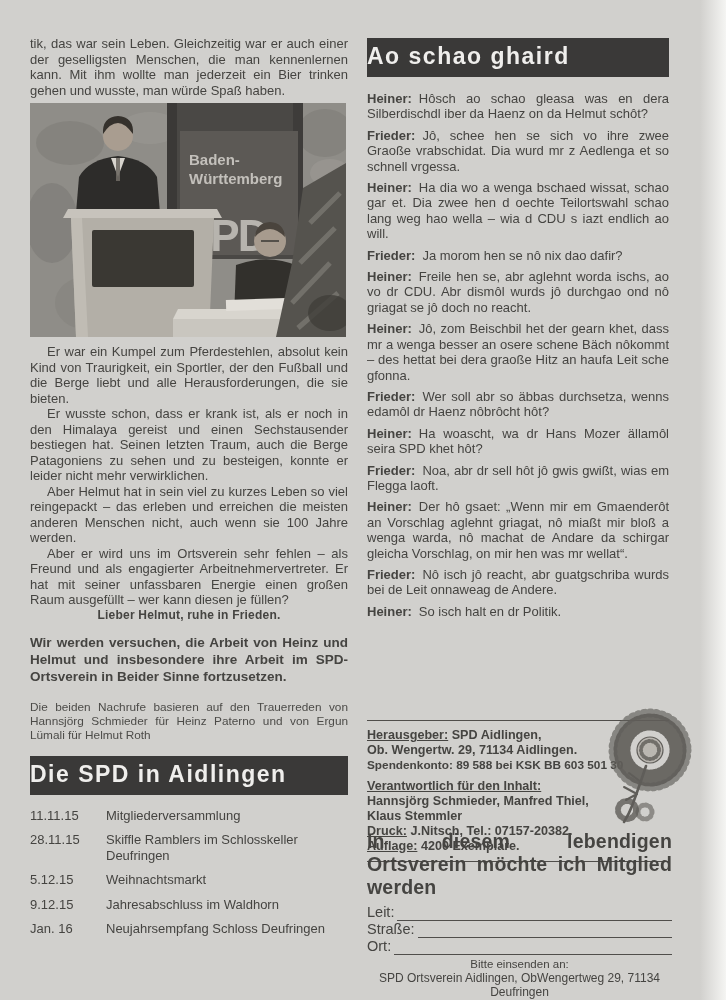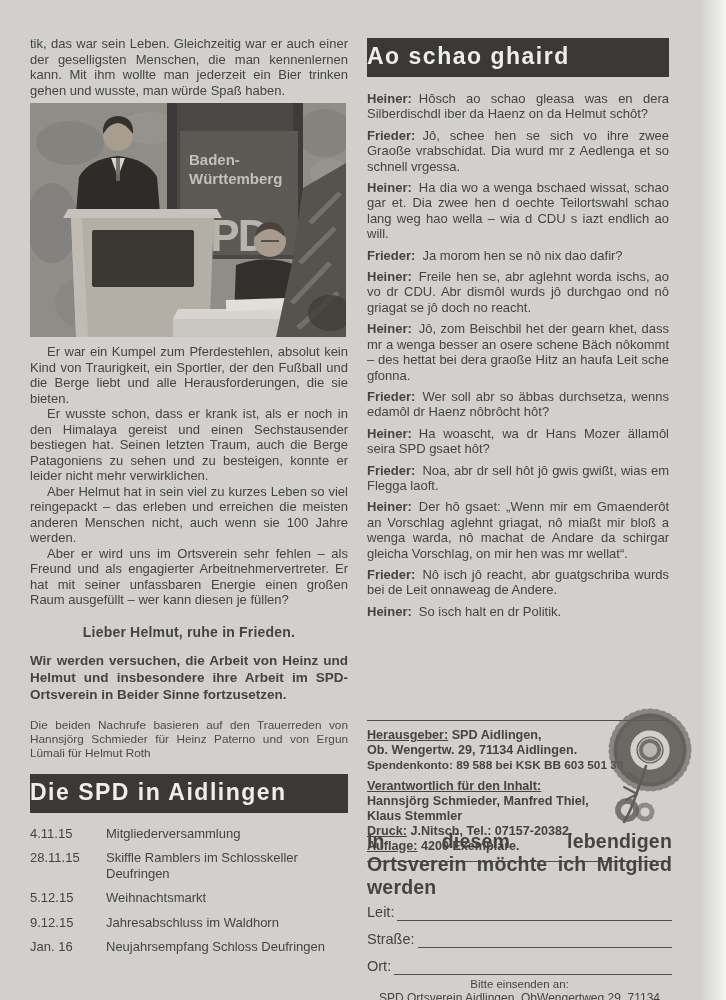--- a/index.html
+++ b/index.html
@@ -13,21 +13,21 @@
     background:linear-gradient(to right,rgba(246,246,244,0),#f5f5f3);
     pointer-events:none;
   }
   p{margin:0;}
   .col-left{position:absolute;left:30px;top:36px;width:318px;}
   .col-right{position:absolute;left:367px;top:36px;width:302px;height:964px;}
 
   .body-text{font-size:13px;line-height:15.5px;text-align:justify;}
   .indent{text-indent:17px;}
   .photo{display:block;width:316px;height:234px;margin:5px 0 7px;}
-  .tribute{font-size:14px;font-weight:bold;text-align:center;margin-top:16px;letter-spacing:.2px;}
+  .tribute{font-size:12px;font-weight:bold;text-align:center;letter-spacing:.2px;}
   .pledge{font-size:13.5px;font-weight:bold;line-height:17px;text-align:justify;margin-top:12px;}
   .note{font-size:11.8px;line-height:14px;margin-top:15px;text-align:justify;color:#4c4b48;}
   .banner{
     background:#3a3938;color:#efeeec;font-weight:bold;text-align:left;
     font-size:23px;letter-spacing:1.5px;padding:5px 0 7px;margin-top:14px;
   }
   .banner-r{margin:2px 0 14px;}
   .events{margin-top:13px;}
   .event-row{display:grid;grid-template-columns:76px 1fr;font-size:13px;line-height:15.5px;margin-bottom:9px;}
 
@@ -39,21 +39,21 @@
     border-top:1.6px solid #504e4b;border-bottom:1.6px solid #504e4b;
     padding:7px 0 8px;font-size:12.6px;line-height:14.8px;font-weight:bold;
   }
   .imp-label{text-decoration:underline;}
   .imp-gap{height:7px;}
   .donation{font-size:11.8px;}
   .flower{position:absolute;left:220px;top:672px;pointer-events:none;}
 
   .membership{position:absolute;left:0;top:794px;width:305px;}
   .m-head{font-size:19.5px;font-weight:bold;line-height:23px;text-align:justify;letter-spacing:.2px;}
-  .field-row{display:flex;align-items:flex-end;margin-top:10px;}
+  .field-row{display:flex;align-items:flex-end;}
   .field-row.first{margin-top:5px;}
   .field-label{font-size:14.5px;line-height:17px;}
   .fill{flex:1;border-bottom:1.5px solid #504e4b;height:15px;margin-left:3px;}
   .send-note{font-size:11.5px;text-align:center;margin-top:3px;}
   .send-addr{font-size:12px;text-align:center;margin-top:1px;}
 </style>
 </head>
 <body>
 
 <div class="page">
@@ -115,21 +115,21 @@
     <p class="body-text indent">Aber er wird uns im Ortsverein sehr fehlen – als Freund und als engagierter Arbeitnehmervertreter. Er hat mit seiner unfassbaren Energie einen großen Raum ausgefüllt – wer kann diesen je füllen?</p>
 
     <p class="tribute">Lieber Helmut, ruhe in Frieden.</p>
     <p class="pledge">Wir werden versuchen, die Arbeit von Heinz und Helmut und insbesondere ihre Arbeit im SPD-Ortsverein in Beider Sinne fortzusetzen.</p>
     <p class="note">Die beiden Nachrufe basieren auf den Trauerreden von Hannsjörg Schmieder für Heinz Paterno und von Ergun Lümali für Helmut Roth</p>
 
     <div class="banner">Die SPD in Aidlingen</div>
 
     <div class="events">
       <div class="event-row">
-        <span>4.11.15</span>
+        <span>11.11.15</span>
         <span>Mitgliederversammlung</span>
       </div>
       <div class="event-row">
         <span>28.11.15</span>
         <span>Skiffle Ramblers im Schlosskeller Deufringen</span>
       </div>
       <div class="event-row">
         <span>5.12.15</span>
         <span>Weihnachtsmarkt</span>
       </div>
@@ -147,21 +147,21 @@
   <div class="col-right">
     <div class="banner banner-r">Ao schao ghaird</div>
 
     <p class="dlg"><span class="spk">Heiner:</span><span>Hôsch ao schao gleasa was en dera Silberdischdl iber da Haenz on da Helmut schôt?</span></p>
     <p class="dlg"><span class="spk">Frieder:</span><span>Jô, schee hen se sich vo ihre zwee Graoße vrabschidat. Dia wurd mr z Aedlenga et so schnell vrgessa.</span></p>
     <p class="dlg"><span class="spk">Heiner:</span><span>Ha dia wo a wenga bschaed wissat, schao gar et. Dia zwee hen d oechte Teilortswahl schao lang weg hao wella – wia d CDU s iazt endlich ao will.</span></p>
     <p class="dlg"><span class="spk">Frieder:</span><span>Ja morom hen se nô nix dao dafir?</span></p>
     <p class="dlg"><span class="spk">Heiner:</span><span>Freile hen se, abr aglehnt worda ischs, ao vo dr CDU. Abr dismôl wurds jô durchgao ond nô griagat se jô doch no reacht.</span></p>
     <p class="dlg"><span class="spk">Heiner:</span><span>Jô, zom Beischbil het der gearn khet, dass mr a wenga besser an osere schene Bäch nôkommt – des hettat bei dera graoße Hitz an haufa Leit sche gfonna.</span></p>
     <p class="dlg"><span class="spk">Frieder:</span><span>Wer soll abr so äbbas durchsetza, wenns edamôl dr Haenz nôbrôcht hôt?</span></p>
-    <p class="dlg"><span class="spk">Heiner:</span><span>Ha woascht, wa dr Hans Mozer ällamôl seira SPD gsaet hôt?</span></p>
+    <p class="dlg"><span class="spk">Heiner:</span><span>Ha woascht, wa dr Hans Mozer ällamôl seira SPD khet hôt?</span></p>
     <p class="dlg"><span class="spk">Frieder:</span><span>Noa, abr dr sell hôt jô gwis gwißt, wias em Flegga laoft.</span></p>
     <p class="dlg"><span class="spk">Heiner:</span><span>Der hô gsaet: „Wenn mir em Gmaenderôt an Vorschlag aglehnt griagat, nô miaßt mir bloß a wenga warda, nô machat de Andare da schirgar gleicha Vorschlag, on mir hen was mr wellat“.</span></p>
     <p class="dlg"><span class="spk">Frieder:</span><span>Nô isch jô reacht, abr guatgschriba wurds bei de Leit onnaweag de Andere.</span></p>
     <p class="dlg"><span class="spk">Heiner:</span><span>So isch halt en dr Politik.</span></p>
 
     <div class="impressum">
       <div><span class="imp-label">Herausgeber:</span> <span>SPD Aidlingen,</span></div>
       <div>Ob. Wengertw. 29,  71134 Aidlingen.</div>
       <div class="donation">Spendenkonto: 89 588 bei KSK BB 603 501 30</div>
       <div class="imp-gap"></div>

